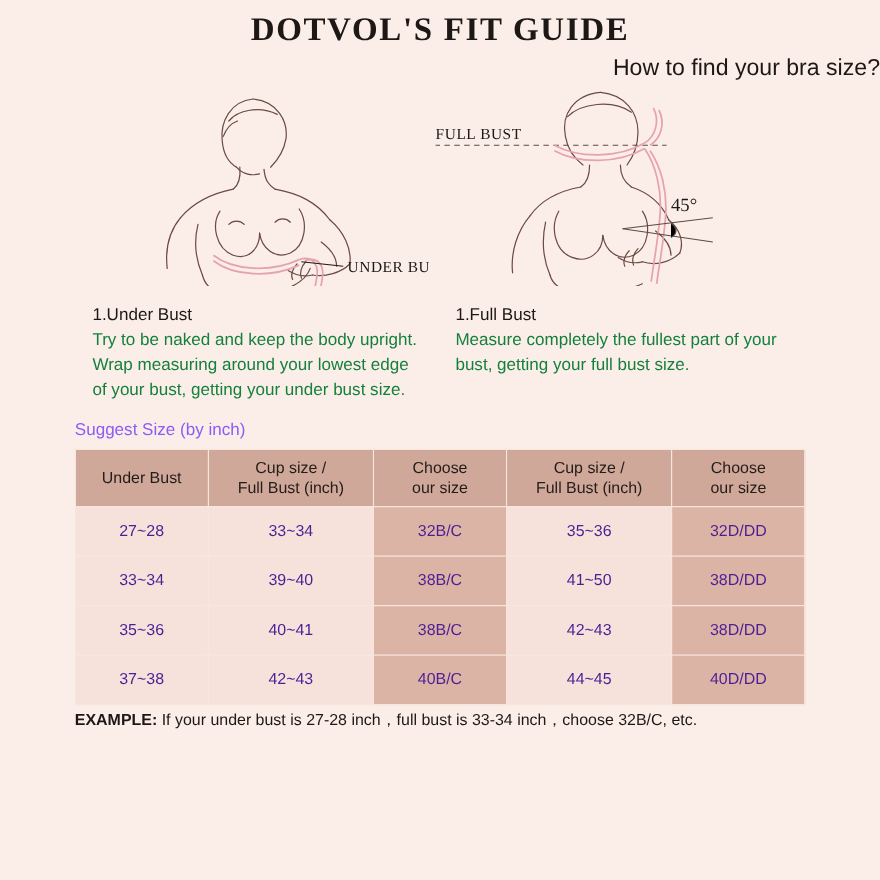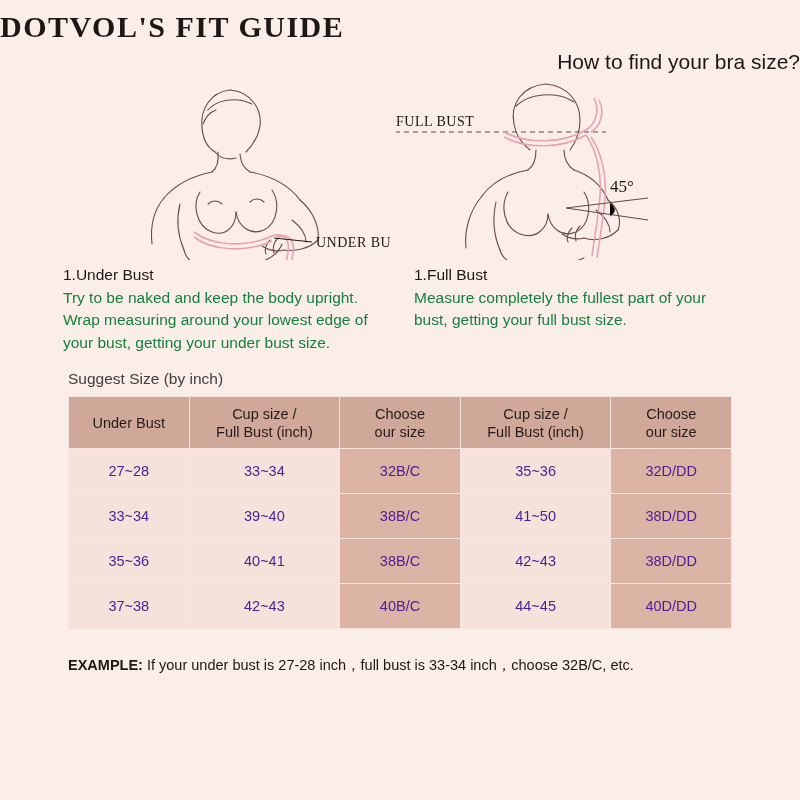--- a/index.html
+++ b/index.html
@@ -12,21 +12,21 @@
     color: #2b2220;
     overflow: hidden;
   }
   .page {
     position: relative;
     width: 800px;
     height: 800px;
     padding: 0;
   }
   .title {
-    text-align: left;
+    text-align: center;
     font-family: "Liberation Serif", serif;
     font-size: 30px;
     letter-spacing: 1.5px;
     font-weight: bold;
     color: #1d1715;
     padding-top: 10px;
   }
   .subtitle {
     text-align: right;
     font-size: 21px;
@@ -42,40 +42,40 @@
   }
   .illus-left, .illus-right {
     position: absolute;
     top: 0;
   }
   .illus-left { left: 60px; }
   .illus-right { left: 396px; }
 
   .steps {
     display: flex;
-    padding: 0 63px;
-    margin-top: 6px;
+    padding: 0 84px;
+    margin-top: 18px;
     gap: 28px;
   }
   .step { width: 50%; }
   .step-title {
     font-size: 15.5px;
     color: #1d1715;
     margin-bottom: 3px;
   }
   .step-body {
     font-size: 15.5px;
     line-height: 1.45;
     color: #15803d;
   }
   .suggest {
     padding: 0 68px;
     margin-top: 16px;
     font-size: 15.5px;
-    color: #404040;
+    color: #8b5cf6;
   }
   table.size-table {
     margin: 8px 68px 0 68px;
     border-collapse: collapse;
     width: 664px;
     table-layout: fixed;
   }
   table.size-table th,
   table.size-table td {
     border: 1px solid #f7e6de;
@@ -92,21 +92,21 @@
     color: #241c1a;
     height: 52px;
     font-size: 14.5px;
   }
   .c0 { background: #f6e2da; width: 16%; }
   .c1 { background: #f6e2da; width: 20%; }
   .c2 { background: #dcb4a6; width: 16%; }
   .c3 { background: #f6e2da; width: 20%; }
   .c4 { background: #dcb4a6; width: 16%; }
   .example {
-    margin: 27px 68px 0 68px;
+    margin: 4px 68px 0 68px;
     font-size: 14.5px;
     color: #1d1715;
   }
   .example b { font-weight: bold; }
   .label-text {
     font-family: "Liberation Serif", serif;
     font-size: 14px;
     letter-spacing: 0.5px;
     fill: #1d1715;
   }

